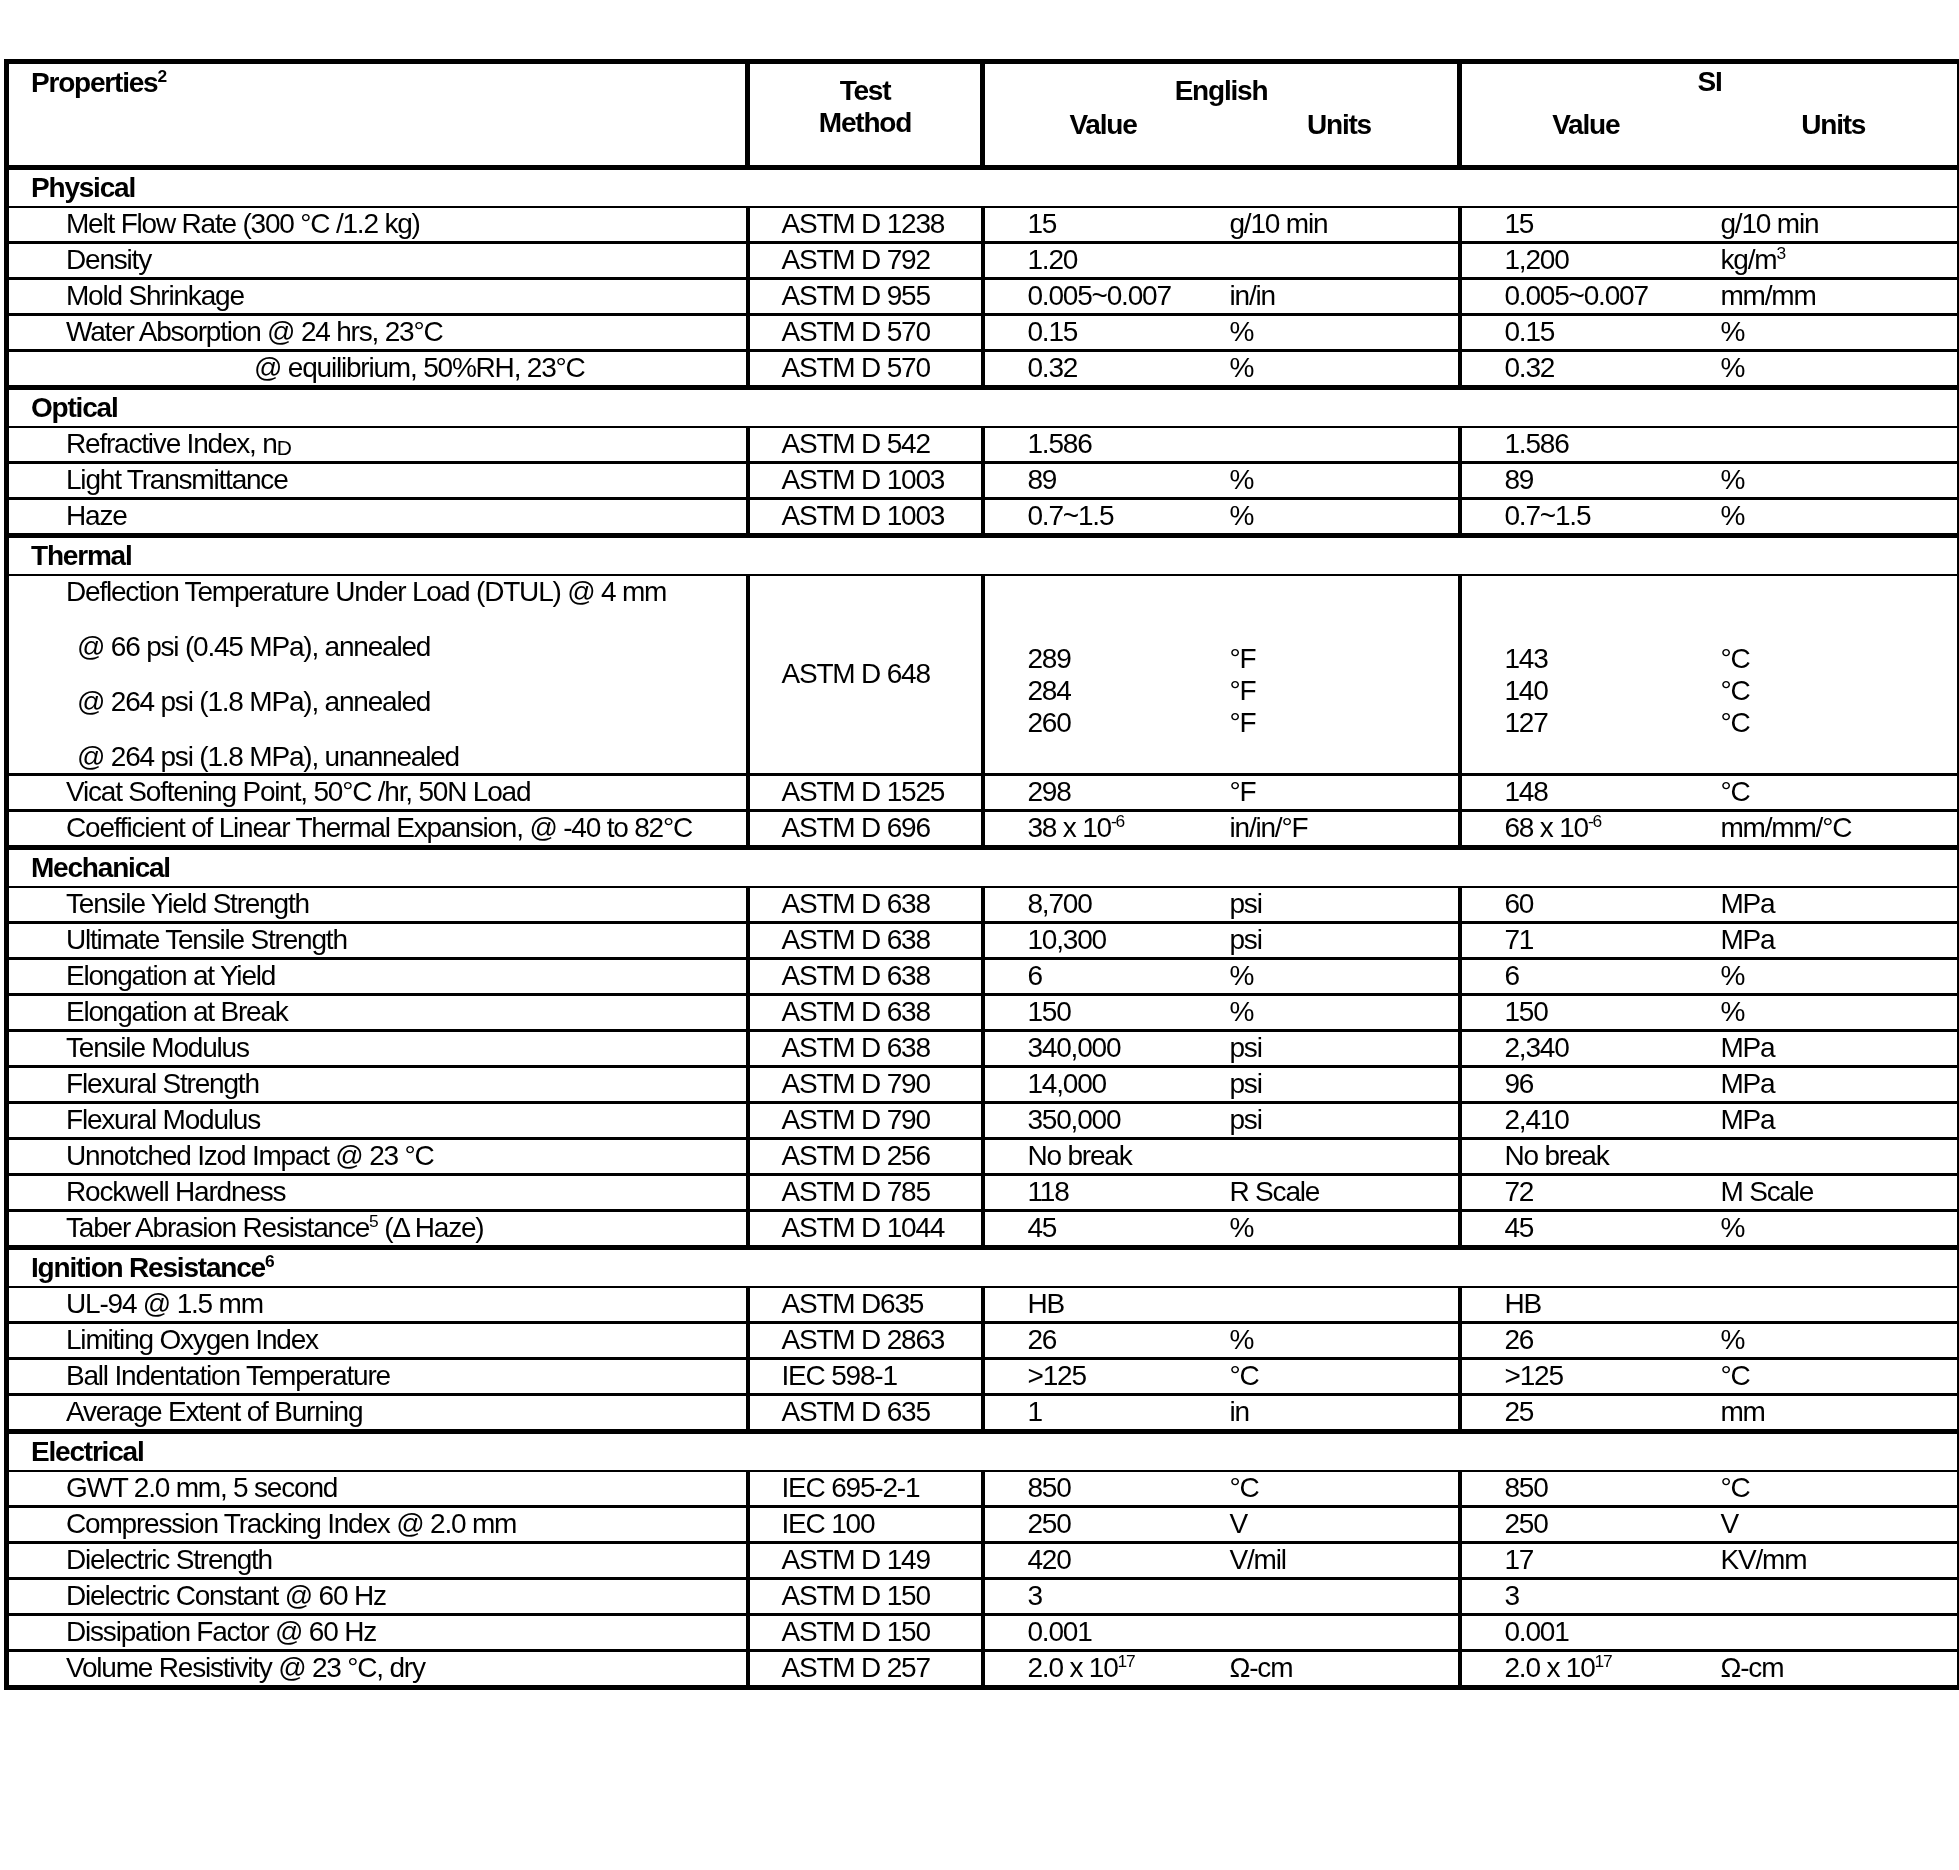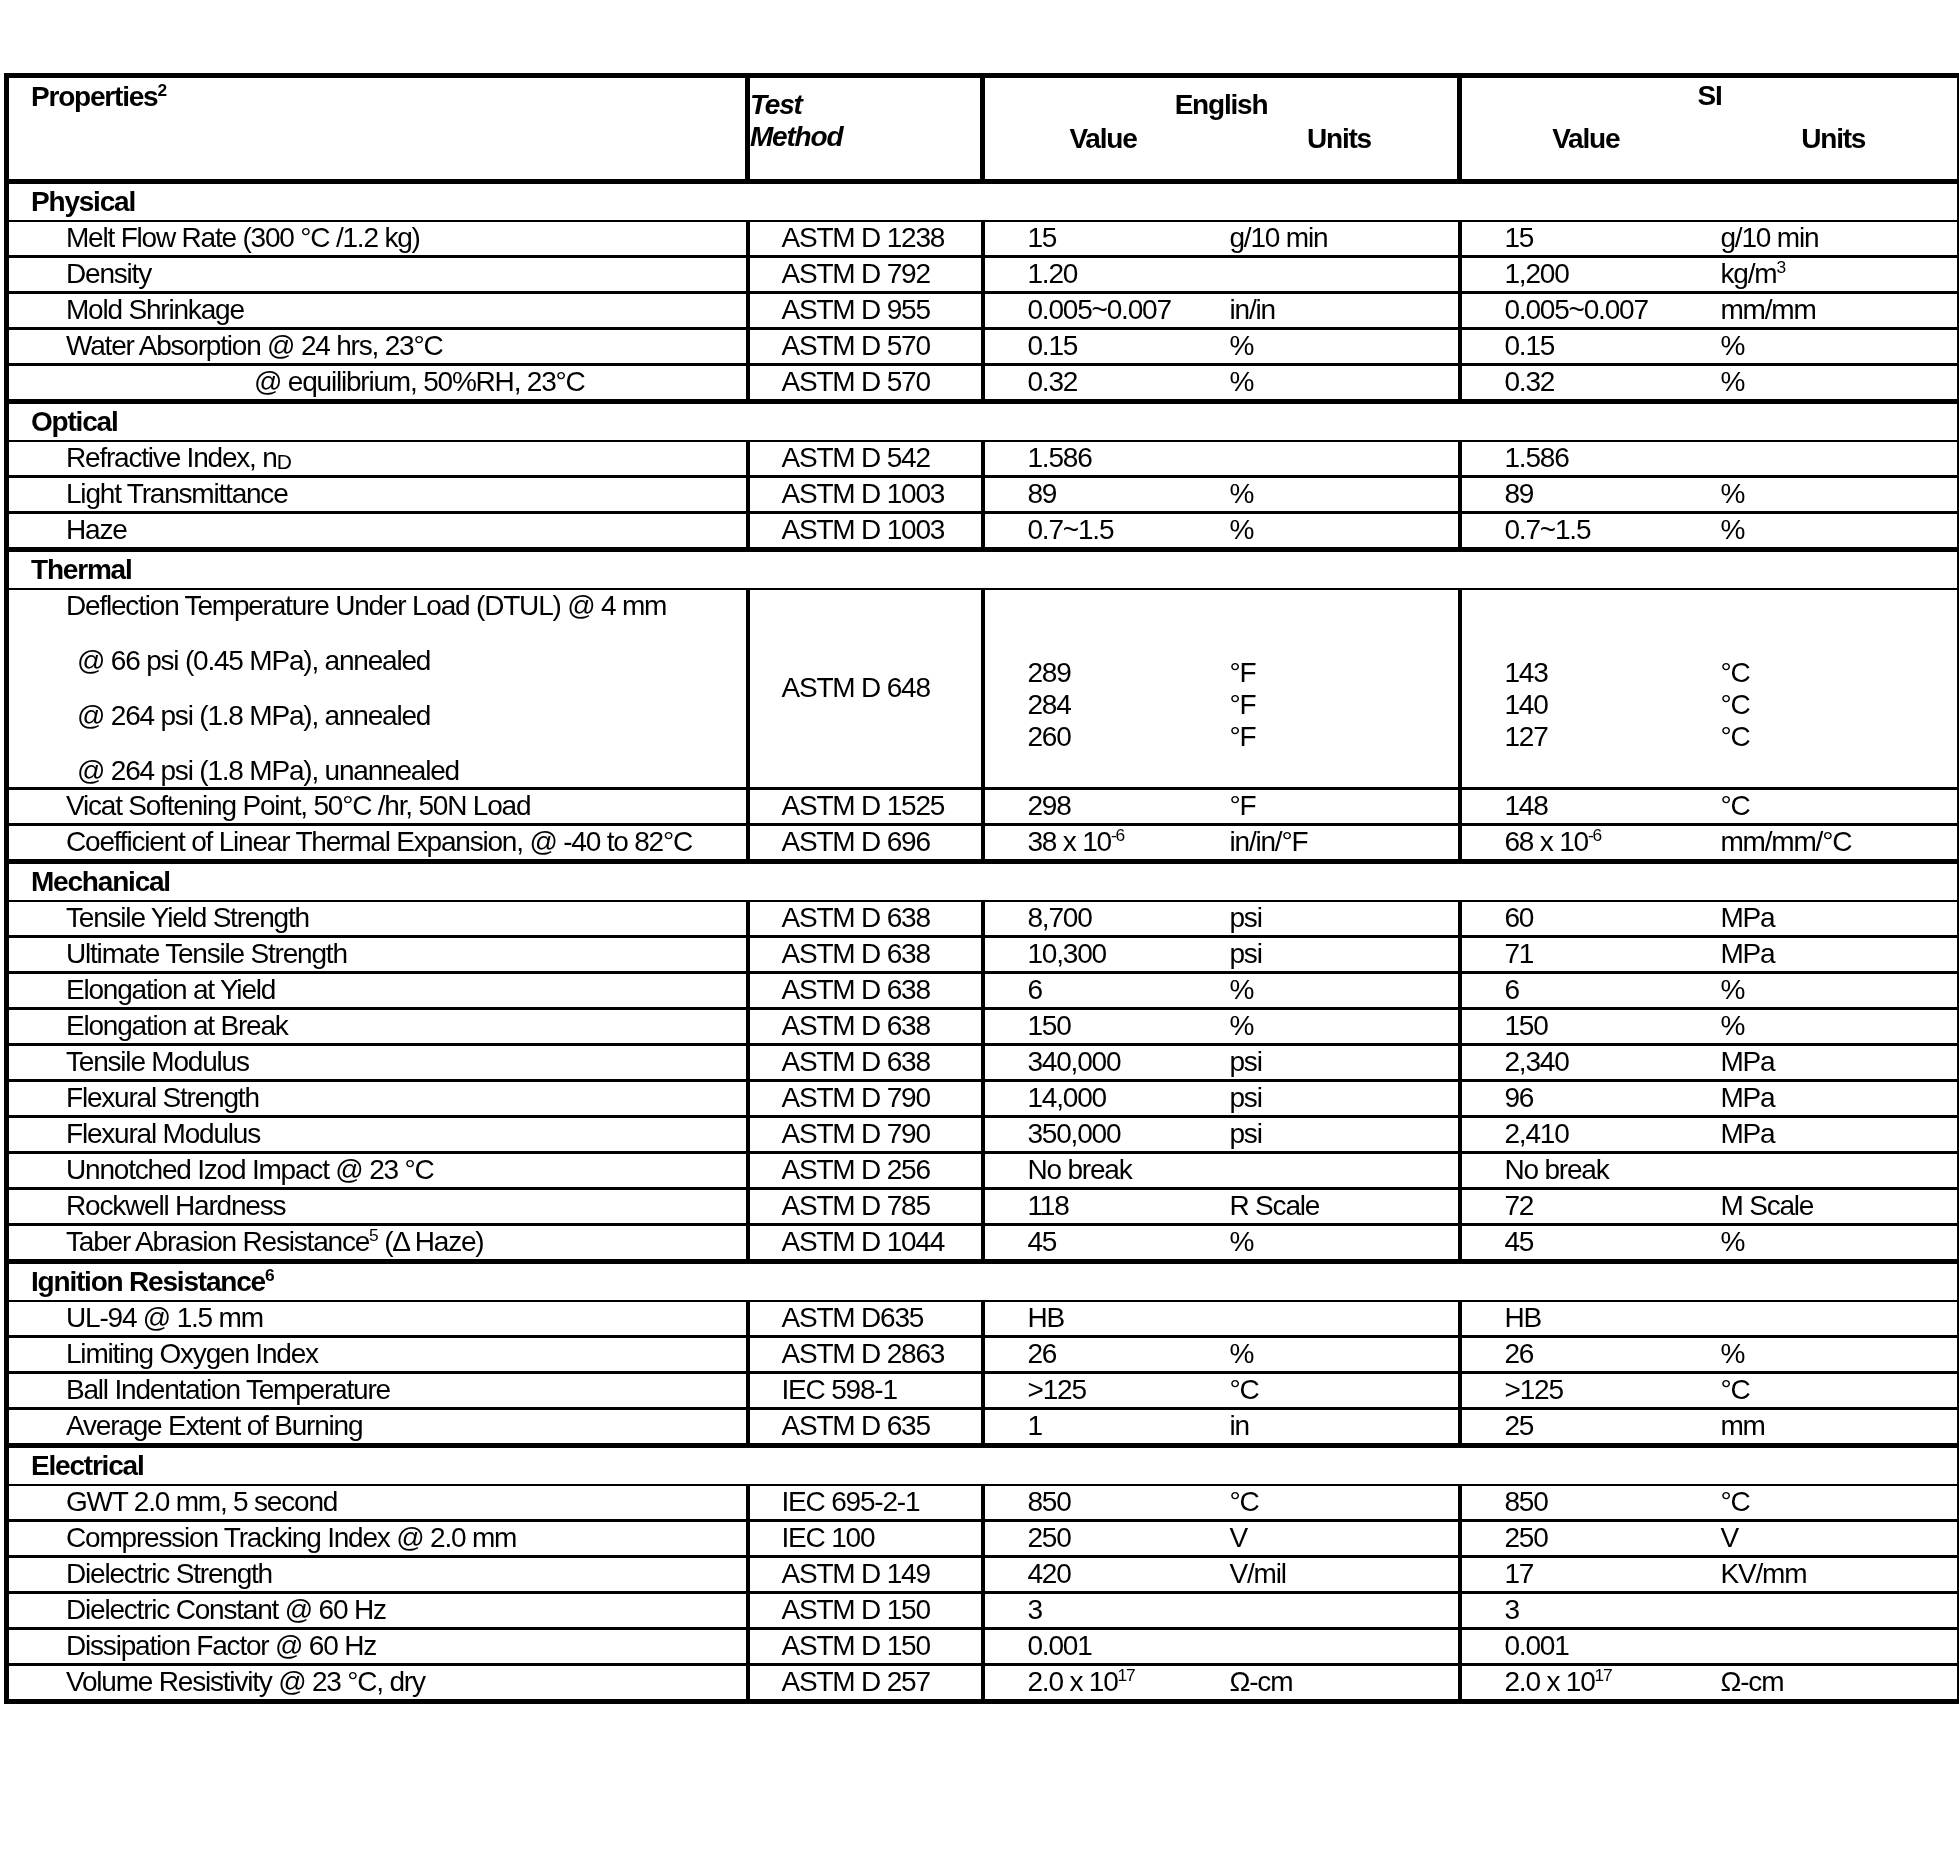--- a/index.html
+++ b/index.html
@@ -1,30 +1,30 @@
 <!DOCTYPE html>
 <html style="font-size:12.6px"><head>
 <meta charset="utf-8">
 <style>
   html, body { margin: 0; padding: 0; background: #ffffff; }
   body { width: 1959px; height: 1870px; position: relative; overflow: hidden;
          font-family: "Liberation Sans", sans-serif; color: #000; }
-  #sheet { position: absolute; left: 4px; top: 73px; width: 1952px; }
+  #sheet { position: absolute; left: 4px; top: 59px; width: 1952px; }
   table { border-collapse: collapse; width: 1952px; table-layout: fixed;
           border: 5.5px solid #000; font-size: 28px; letter-spacing: -1.2px; }
   col.c-prop { width: 741px; }
   col.c-test { width: 235px; }
   col.c-ev   { width: 247px; }
   col.c-eu   { width: 230px; }
   col.c-sv   { width: 261px; }
   col.c-su   { width: 239px; }
   td, th { padding: 0; vertical-align: middle; line-height: 1.15; }
   thead th { font-weight: bold; border-bottom: 5.5px solid #000; height: 90px; vertical-align: top; }
   .hdr-prop { text-align: left; padding: 3.2px 0 0 22px; border-right: 5.5px solid #000; }
-  .hdr-test { text-align: left; border-right: 5.5px solid #000; padding-top: 11px; font-style: italic; }
+  .hdr-test { text-align: center; border-right: 5.5px solid #000; padding-top: 11px; }
   .hdr-group { text-align: center; position: relative; }
   .hdr-en { border-right: 5.5px solid #000; }
   .hdr-group .top { display: block; padding-top: 11px; }
   .hdr-si .top { padding-top: 2px; }
   .hdr-sub { display: flex; margin-top: 1.6px; }
   .hdr-sub span { flex: 1; text-align: center; }
   sup { font-size: 62%; vertical-align: super; line-height: 0; }
   sub.nd { font-size: 75%; vertical-align: -1.6px; }
   tr.section td { font-weight: bold; height: 36px; padding-left: 22px;
                   border-top: 5.5px solid #000; border-bottom: 2.4px solid #000; }

